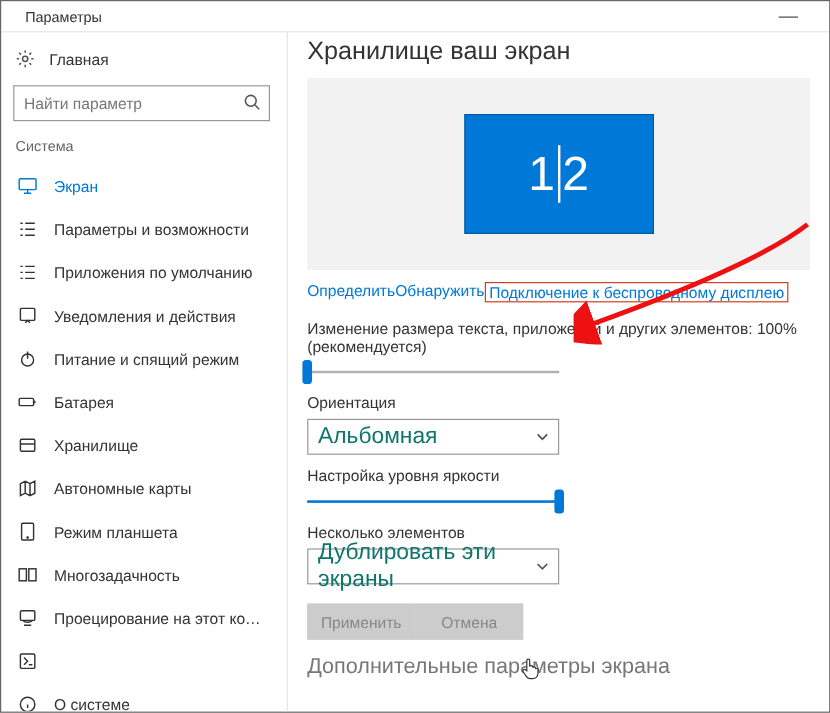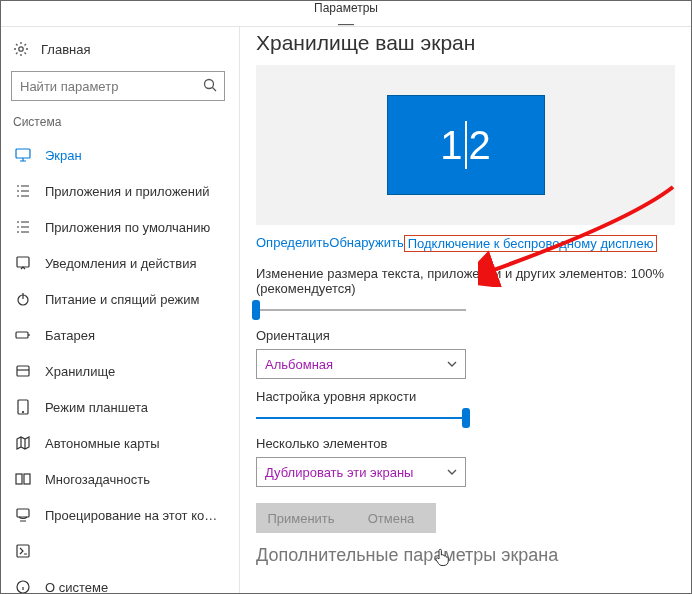--- a/index.html
+++ b/index.html
@@ -10,25 +10,24 @@
     background: #fff;
     width: 692px;
     height: 594px;
     overflow: hidden;
     border: 1px solid #666;
   }
   .titlebar {
     height: 26px;
     display: flex;
     align-items: center;
-    padding: 0 4px;
+    padding: 0 20px;
     border-bottom: 1px solid #e5e5e5;
     font-size: 12px;
     color: #333;
-    flex-direction: column;
   }
   .titlebar .spacer { flex: 1; }
   .titlebar .min { font-size: 16px; color: #555; padding: 0 6px; cursor: default; }
   .layout {
     display: flex;
     height: calc(100% - 26px);
   }
   .sidebar {
     width: 239px;
     border-right: 1px solid #e5e5e5;
@@ -177,23 +176,23 @@
     transform: translate(-50%, -50%);
   }
   .select-box {
     width: 210px;
     height: 30px;
     border: 1px solid #999;
     display: flex;
     align-items: center;
     justify-content: space-between;
     padding: 0 8px;
-    font-size: 13px;
+    font-size: 19px;
     background: #fff;
-    color: #a21caf;
+    color: #0f766e;
   }
   .select-box .chev { color: #555; }
   .button-row {
     display: flex;
     gap: 0;
     margin: 16px 0 12px 0;
   }
   .btn {
     min-width: 90px;
     height: 30px;
@@ -272,21 +271,21 @@
             </svg>
           </span>
           <span class="label">Экран</span>
         </div>
         <div class="nav-item">
           <span class="icon">
             <svg width="16" height="16" viewBox="0 0 16 16" fill="none" stroke="currentColor" stroke-width="1.2">
               <path d="M2 3h2M6 3h8M2 8h2M6 8h8M2 13h2M6 13h8"></path>
             </svg>
           </span>
-          <span class="label">Приложения и приложений</span>
+          <span class="label">Параметры и возможности</span>
         </div>
         <div class="nav-item">
           <span class="icon">
             <svg width="16" height="16" viewBox="0 0 16 16" fill="none" stroke="currentColor" stroke-width="1.2">
               <path d="M2 3h2M6 3h8M2 8h2M6 8h8M2 13h2M6 13h8"></path>
             </svg>
           </span>
           <span class="label">Приложения по умолчанию</span>
         </div>
         <div class="nav-item">
@@ -321,33 +320,33 @@
             <svg width="16" height="16" viewBox="0 0 16 16" fill="none" stroke="currentColor" stroke-width="1.2">
               <rect x="2" y="3" width="12" height="10" rx="1"></rect>
               <path d="M2 7h12"></path>
             </svg>
           </span>
           <span class="label">Хранилище</span>
         </div>
         <div class="nav-item">
           <span class="icon">
             <svg width="16" height="16" viewBox="0 0 16 16" fill="none" stroke="currentColor" stroke-width="1.2">
+              <path d="M2 4l4-2 4 2 4-2v10l-4 2-4-2-4 2z M6 2v10 M10 4v10"></path>
+            </svg>
+          </span>
+          <span class="label">Автономные карты</span>
+        </div>
+        <div class="nav-item">
+          <span class="icon">
+            <svg width="16" height="16" viewBox="0 0 16 16" fill="none" stroke="currentColor" stroke-width="1.2">
               <rect x="3" y="1" width="10" height="14" rx="1"></rect>
               <circle cx="8" cy="13" r="0.5" fill="currentColor"></circle>
             </svg>
           </span>
           <span class="label">Режим планшета</span>
-        </div>
-        <div class="nav-item">
-          <span class="icon">
-            <svg width="16" height="16" viewBox="0 0 16 16" fill="none" stroke="currentColor" stroke-width="1.2">
-              <path d="M2 4l4-2 4 2 4-2v10l-4 2-4-2-4 2z M6 2v10 M10 4v10"></path>
-            </svg>
-          </span>
-          <span class="label">Автономные карты</span>
         </div>
         <div class="nav-item">
           <span class="icon">
             <svg width="16" height="16" viewBox="0 0 16 16" fill="none" stroke="currentColor" stroke-width="1.2">
               <rect x="1" y="3" width="6" height="10"></rect>
               <rect x="9" y="3" width="6" height="10"></rect>
             </svg>
           </span>
           <span class="label">Многозадачность</span>
         </div>

